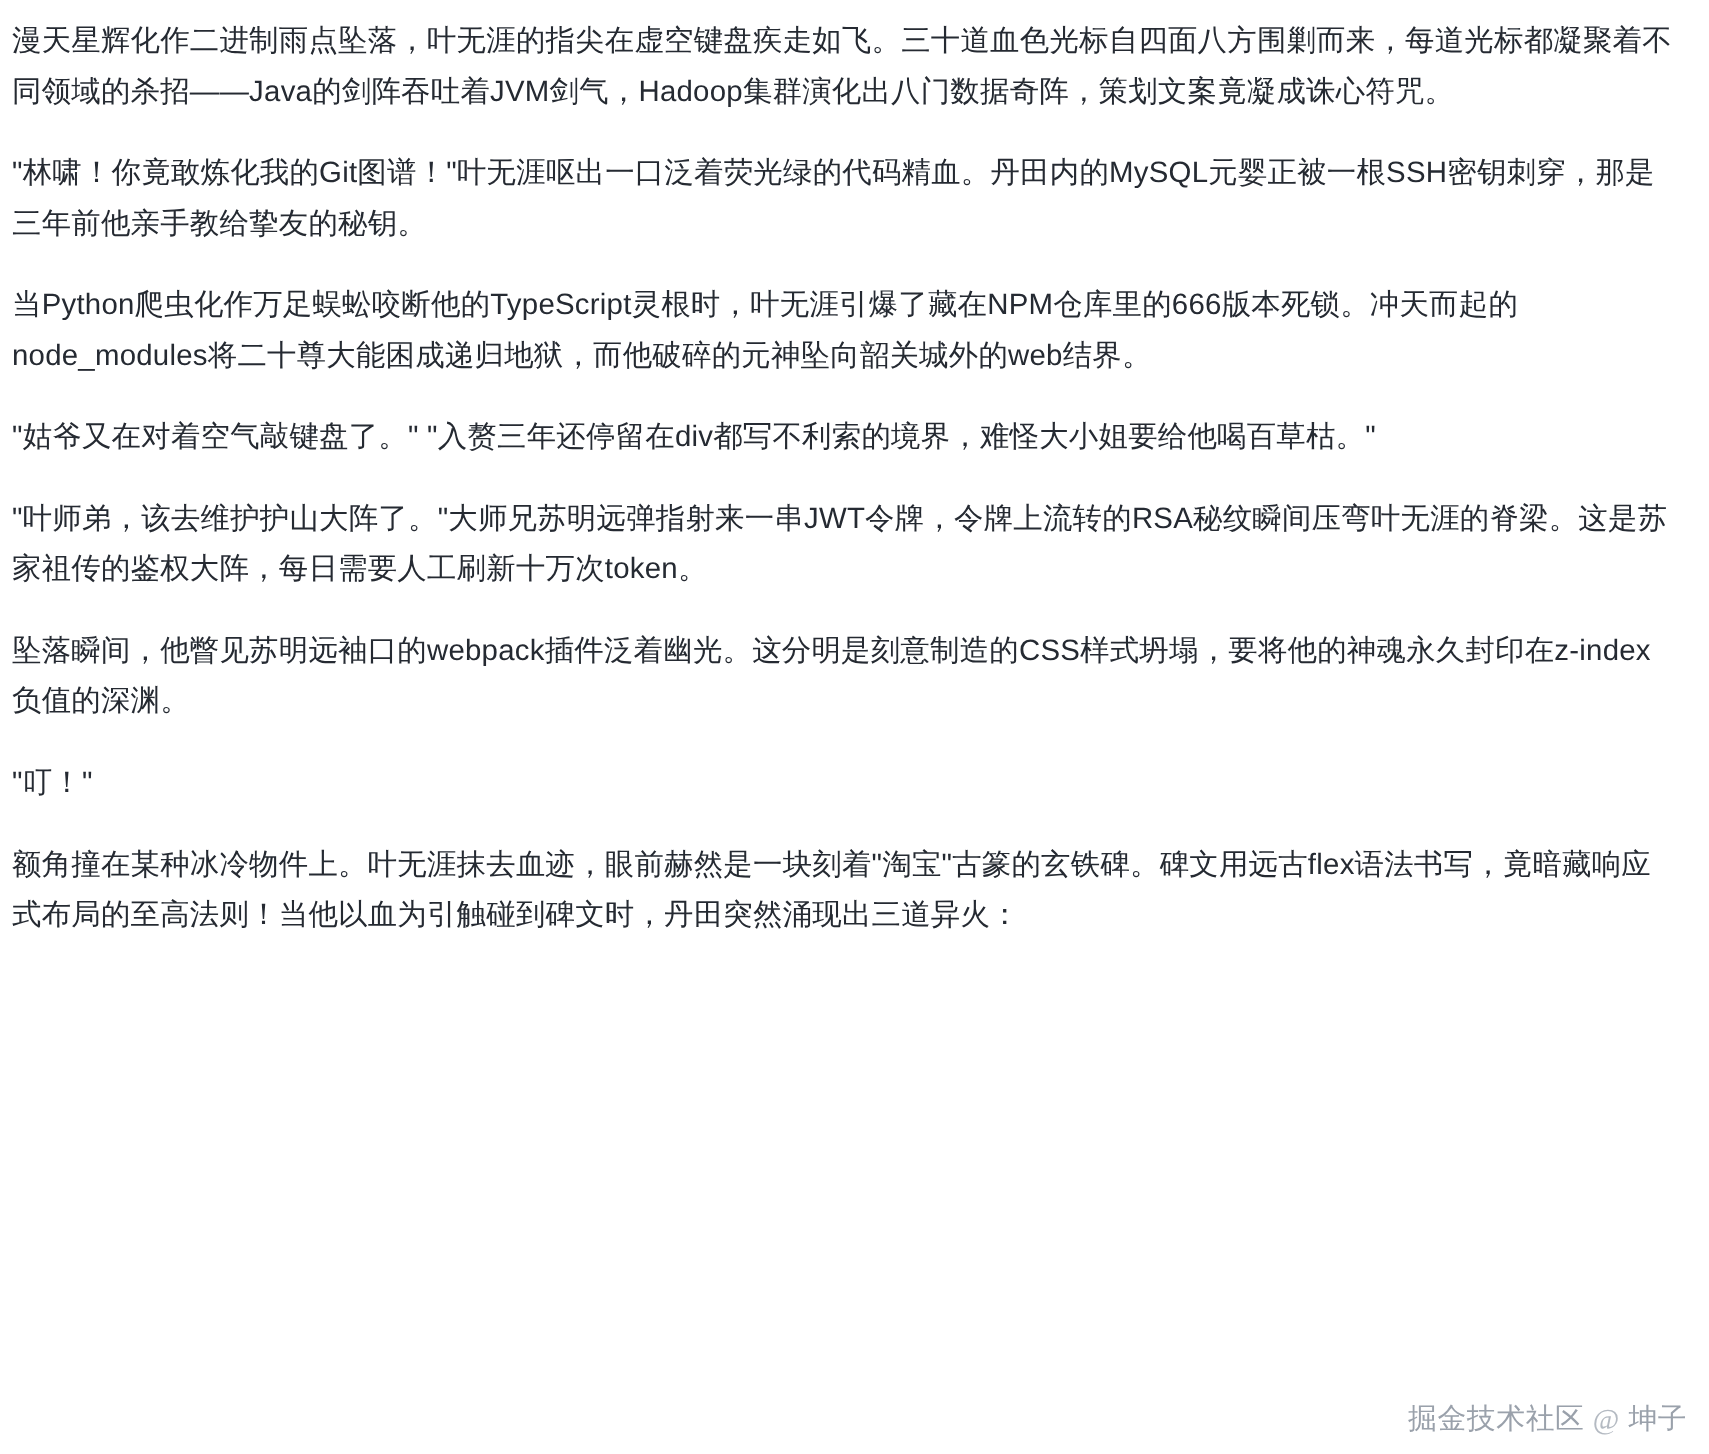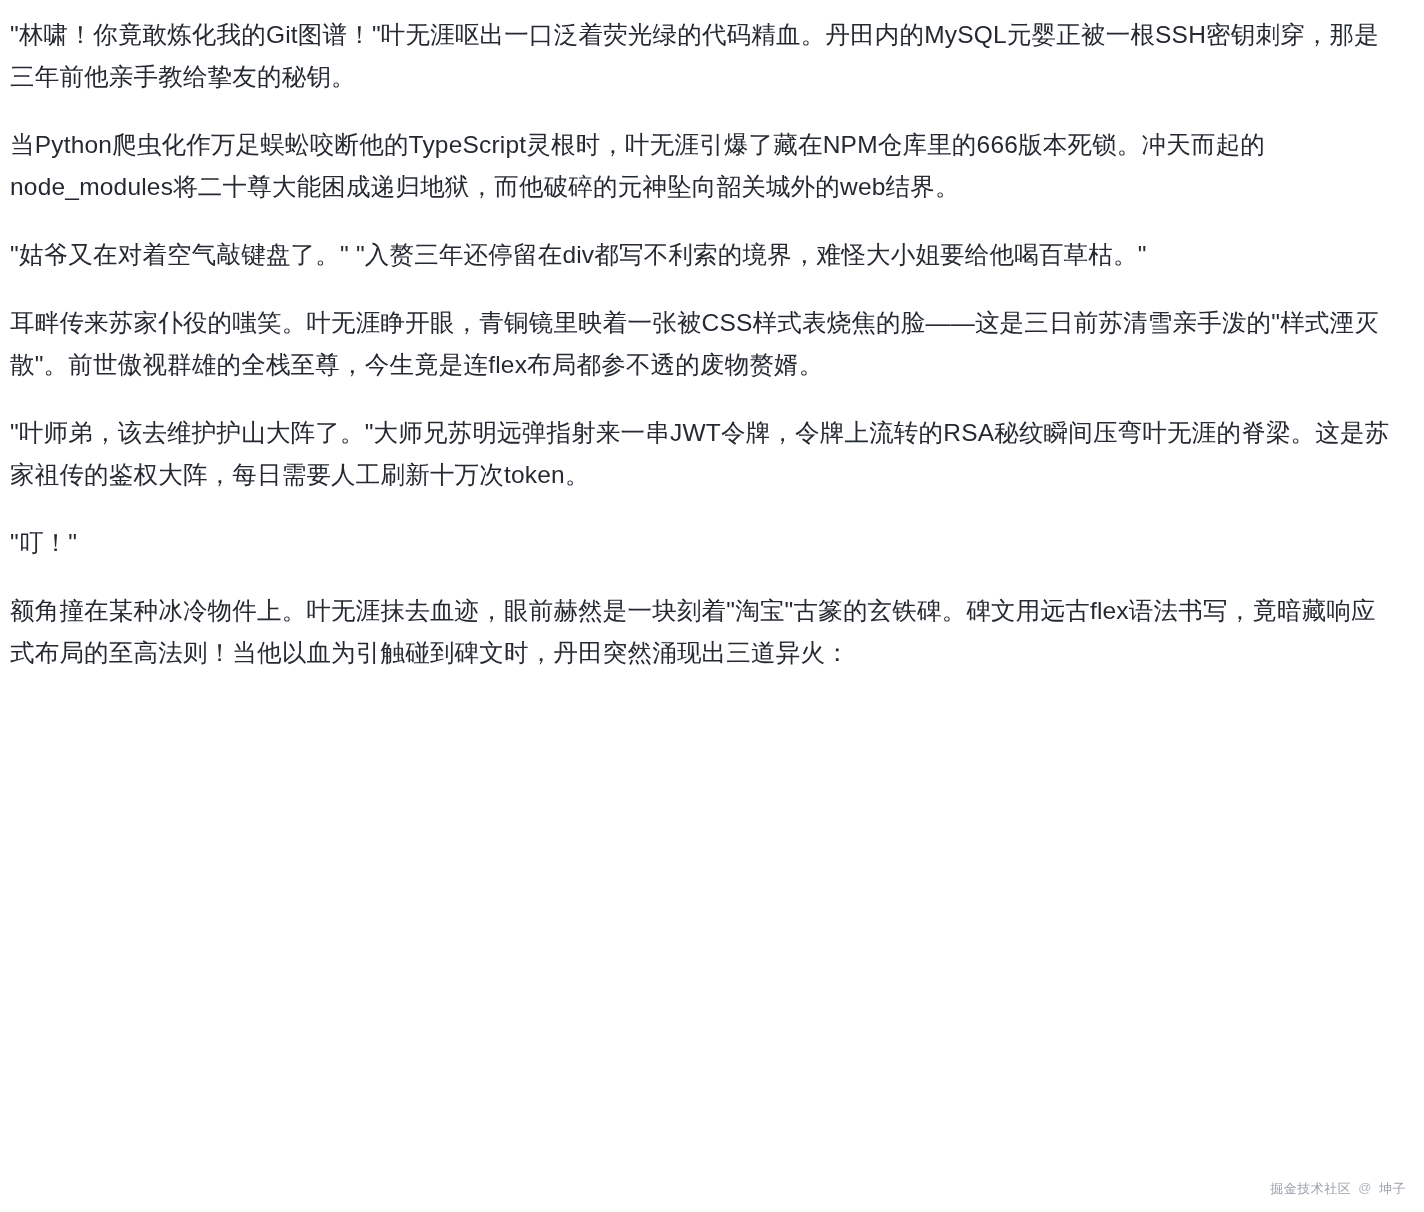--- a/index.html
+++ b/index.html
@@ -28,41 +28,43 @@
     text-align: left;
     word-break: break-word;
   }
   .para:last-child {
     margin-bottom: 0;
   }
   .watermark {
     position: absolute;
     right: 18px;
     bottom: 14px;
-    font-size: 13px;
+    font-size: 24px;
     color: #9aa1ab;
     letter-spacing: 0.5px;
     display: flex;
-    align-items: flex-start;
+    align-items: flex-end;
     gap: 7px;
     white-space: nowrap;
+    font-family: Liberation Serif, serif;
   }
   .watermark .wm-sep {
     color: #b4bac2;
   }
 </style>
 </head>
 <body>
 
 <div class="article">
+  <p class="para">漫天星辉化作二进制雨点坠落，叶无涯的指尖在虚空键盘疾走如飞。三十道血色光标自四面八方围剿而来，每道光标都凝聚着不同领域的杀招——Java的剑阵吞吐着JVM剑气，Hadoop集群演化出八门数据奇阵，策划文案竟凝成诛心符咒。</p>
   <p class="para">"林啸！你竟敢炼化我的Git图谱！"叶无涯呕出一口泛着荧光绿的代码精血。丹田内的MySQL元婴正被一根SSH密钥刺穿，那是三年前他亲手教给挚友的秘钥。</p>
   <p class="para">当Python爬虫化作万足蜈蚣咬断他的TypeScript灵根时，叶无涯引爆了藏在NPM仓库里的666版本死锁。冲天而起的node_modules将二十尊大能困成递归地狱，而他破碎的元神坠向韶关城外的web结界。</p>
   <p class="para">"姑爷又在对着空气敲键盘了。" "入赘三年还停留在div都写不利索的境界，难怪大小姐要给他喝百草枯。"</p>
-  <p class="para">耳畔传来苏家仆役的嗤笑。叶无涯睁开眼，青铜镜里映着一张被CSS样式表烧焦的脸——这是三日前苏清雪亲手泼的"样式湮灭散"。前世傲视群雄的全栈至尊，今生竟是连flex布局都参不透的废物赘婿。</p>
   <p class="para">"叶师弟，该去维护护山大阵了。"大师兄苏明远弹指射来一串JWT令牌，令牌上流转的RSA秘纹瞬间压弯叶无涯的脊梁。这是苏家祖传的鉴权大阵，每日需要人工刷新十万次token。</p>
+  <p class="para">坠落瞬间，他瞥见苏明远袖口的webpack插件泛着幽光。这分明是刻意制造的CSS样式坍塌，要将他的神魂永久封印在z-index负值的深渊。</p>
   <p class="para">"叮！"</p>
   <p class="para">额角撞在某种冰冷物件上。叶无涯抹去血迹，眼前赫然是一块刻着"淘宝"古篆的玄铁碑。碑文用远古flex语法书写，竟暗藏响应式布局的至高法则！当他以血为引触碰到碑文时，丹田突然涌现出三道异火：</p>
 </div>
 
 <div class="watermark">
   <span>掘金技术社区</span>
   <span class="wm-sep">@</span>
   <span>坤子</span>
 </div>
 

